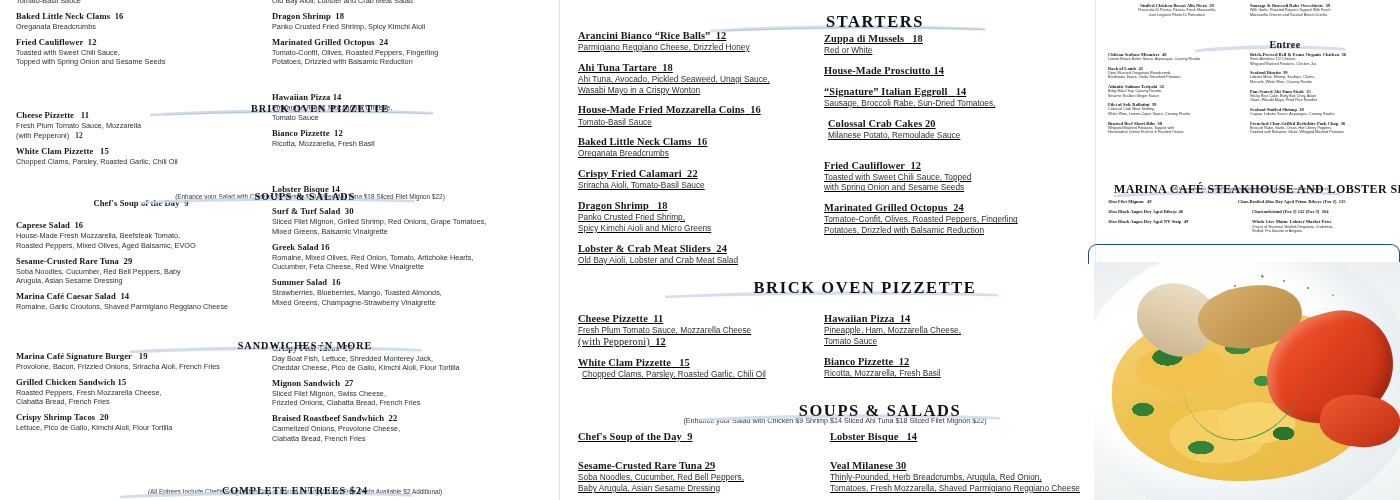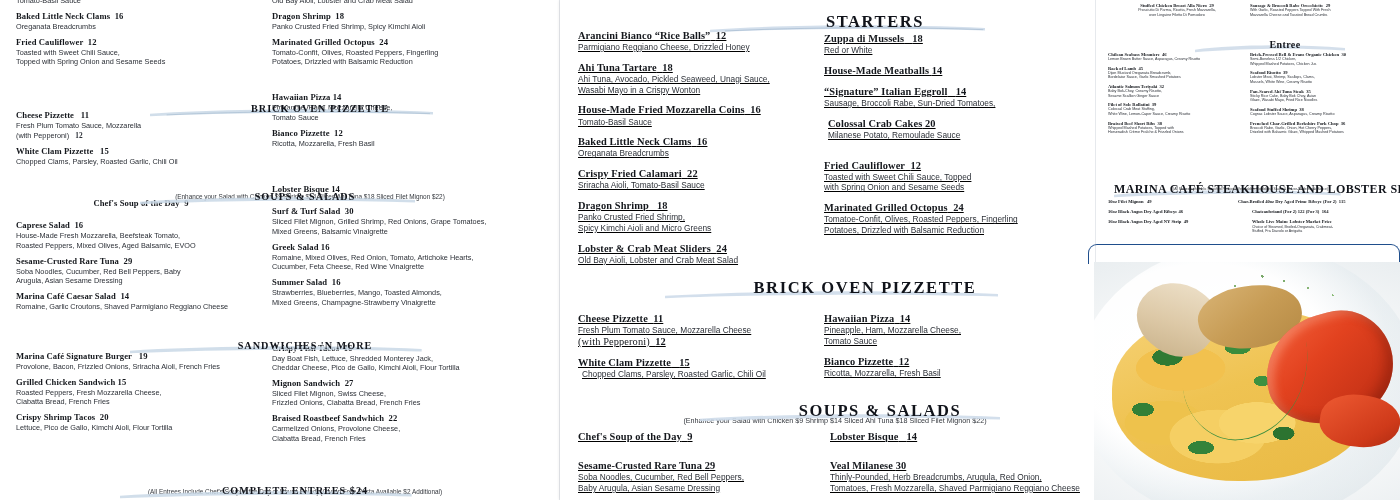--- a/index.html
+++ b/index.html
@@ -478,21 +478,21 @@
 
     <div class="col colR" style="top:33px;">
       <div class="item">
         <div class="item-name">
           <span>Zuppa di Mussels</span>&nbsp;&nbsp;&nbsp;<span class="price">18</span>
         </div>
         <div class="item-desc">Red or White</div>
       </div>
       <div class="item">
         <div class="item-name">
-          <span>House-Made Meatballs</span>&nbsp;<span class="price">14</span>
+          <span>House-Made Prosciutto</span>&nbsp;<span class="price">14</span>
         </div>
       </div>
       <div class="item">
         <div class="item-name">
           <span>“Signature” Italian Eggroll</span>&nbsp;&nbsp;&nbsp;<span class="price">14</span>
         </div>
         <div class="item-desc">Sausage, Broccoli Rabe, Sun-Dried Tomatoes,</div>
       </div>
       <div class="item" style="padding-left:4px;">
         <div class="item-name">

